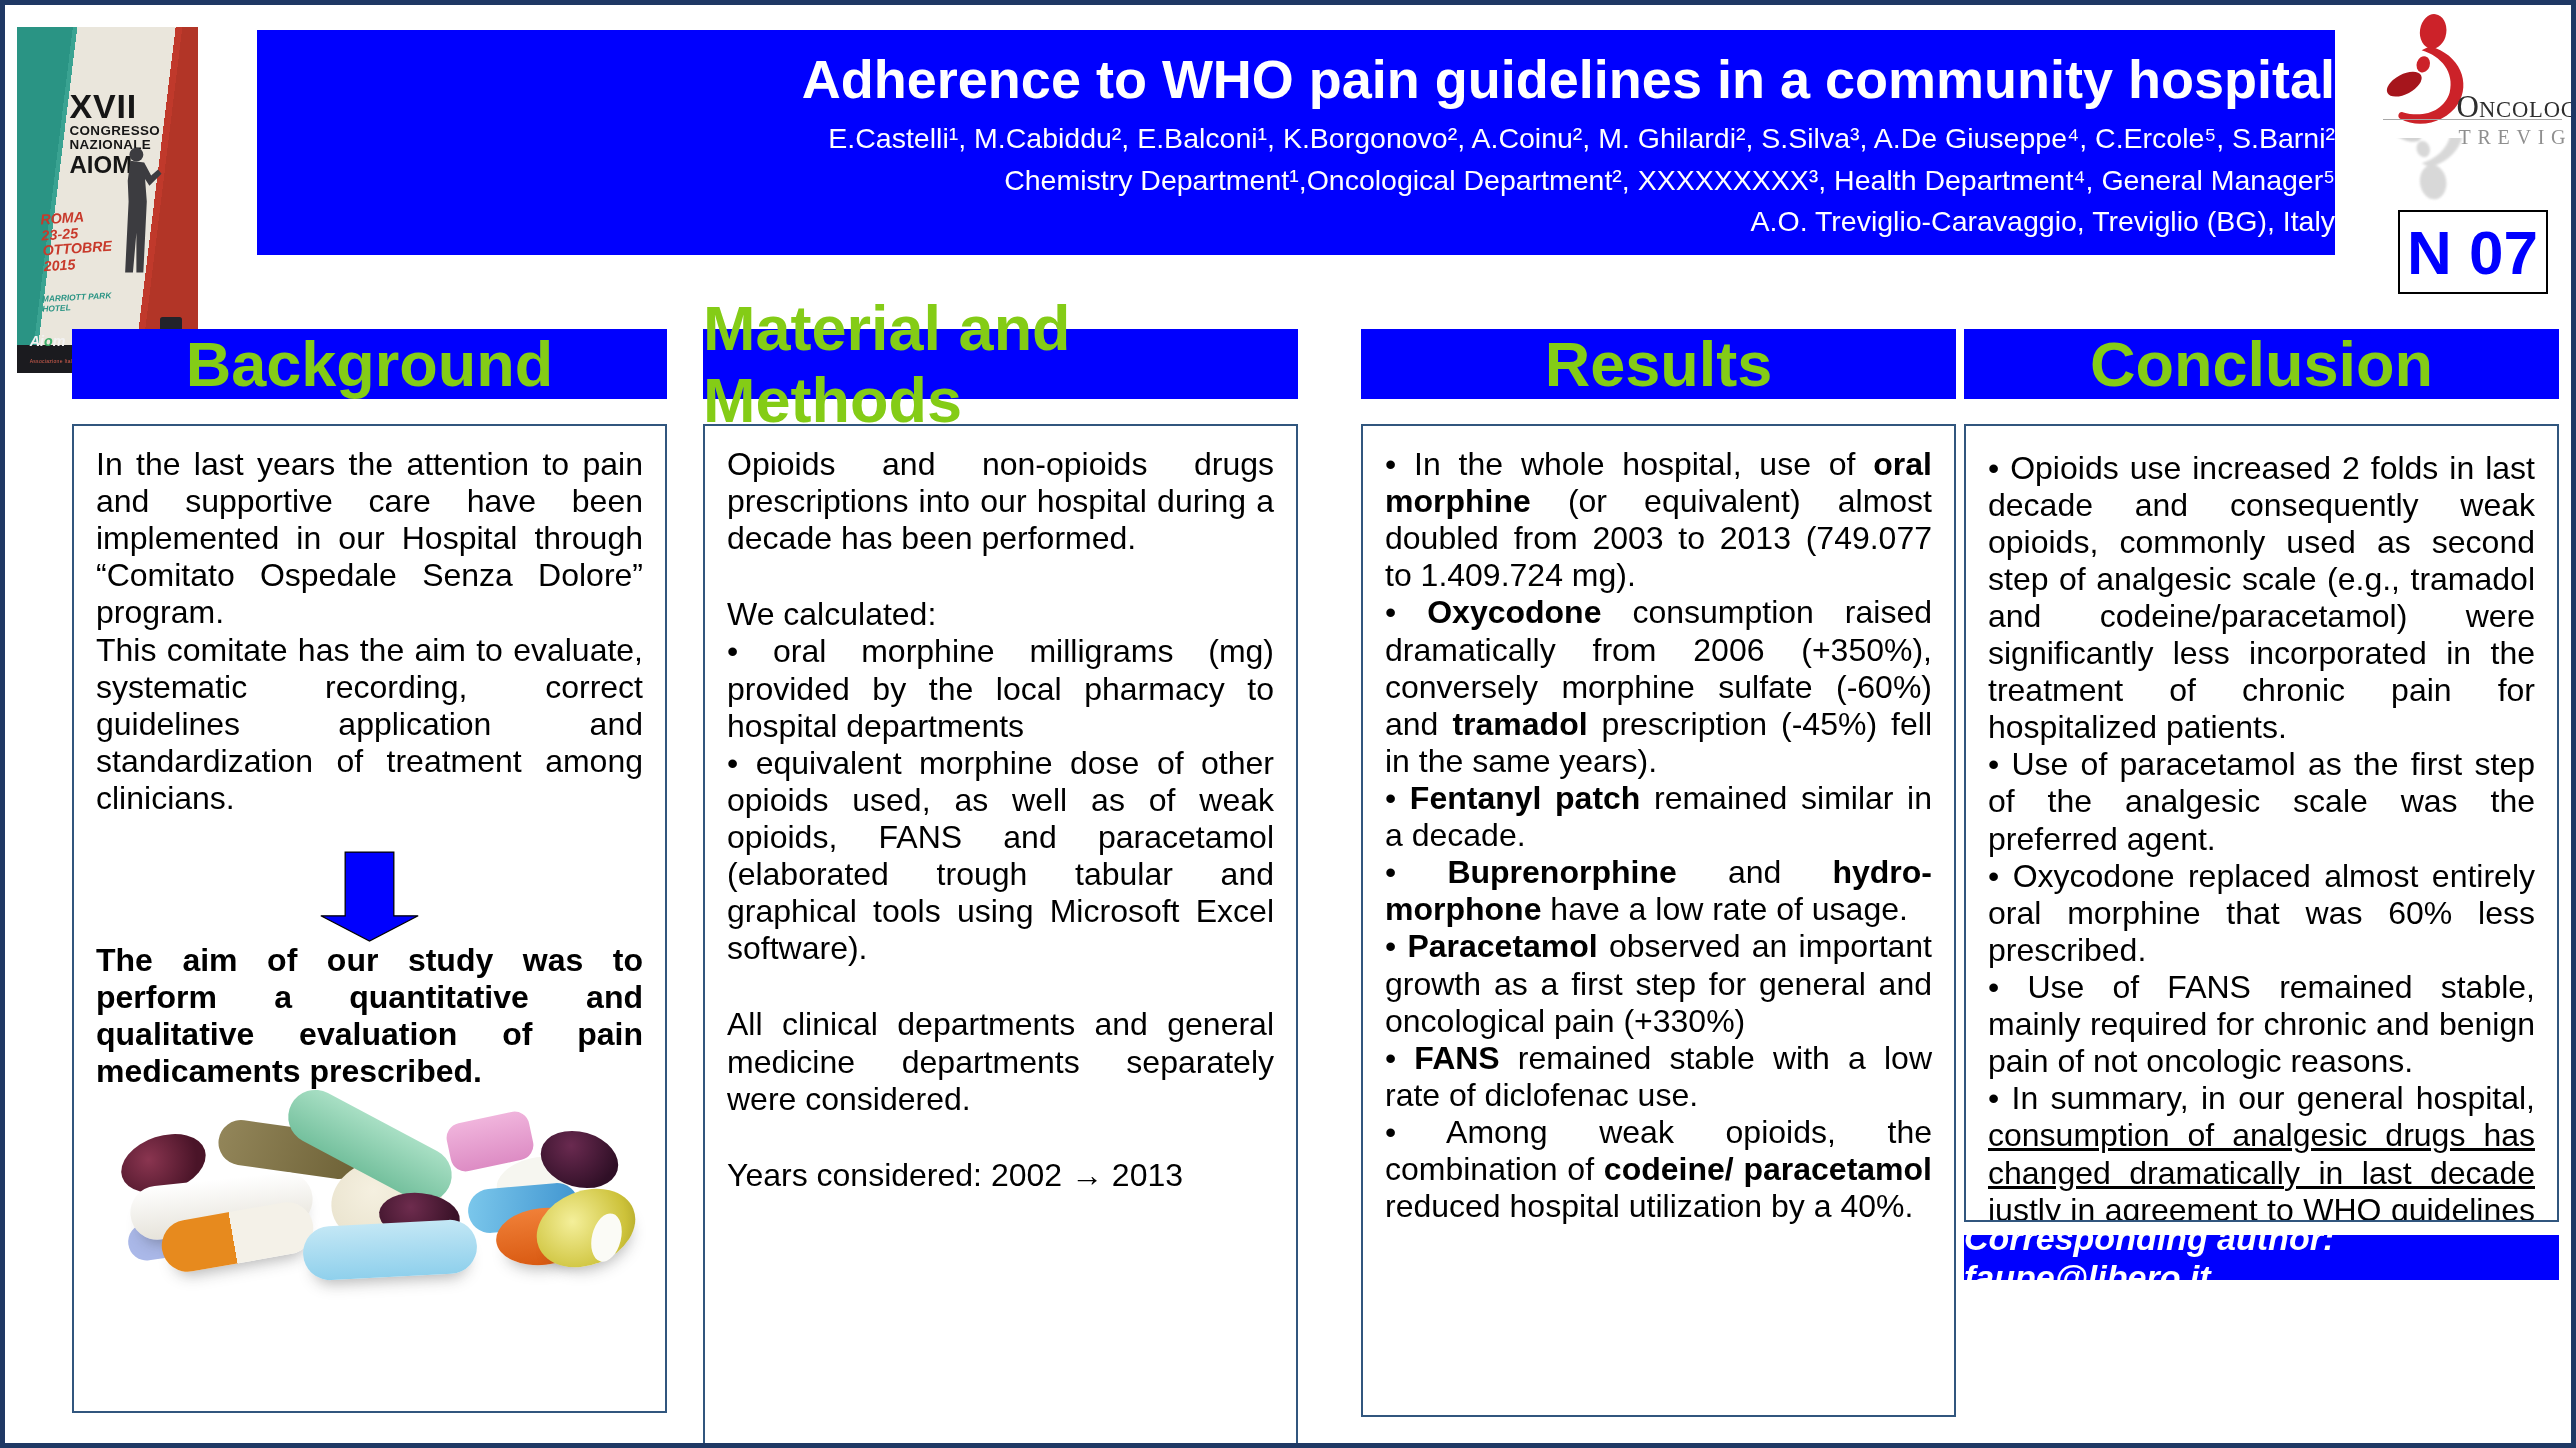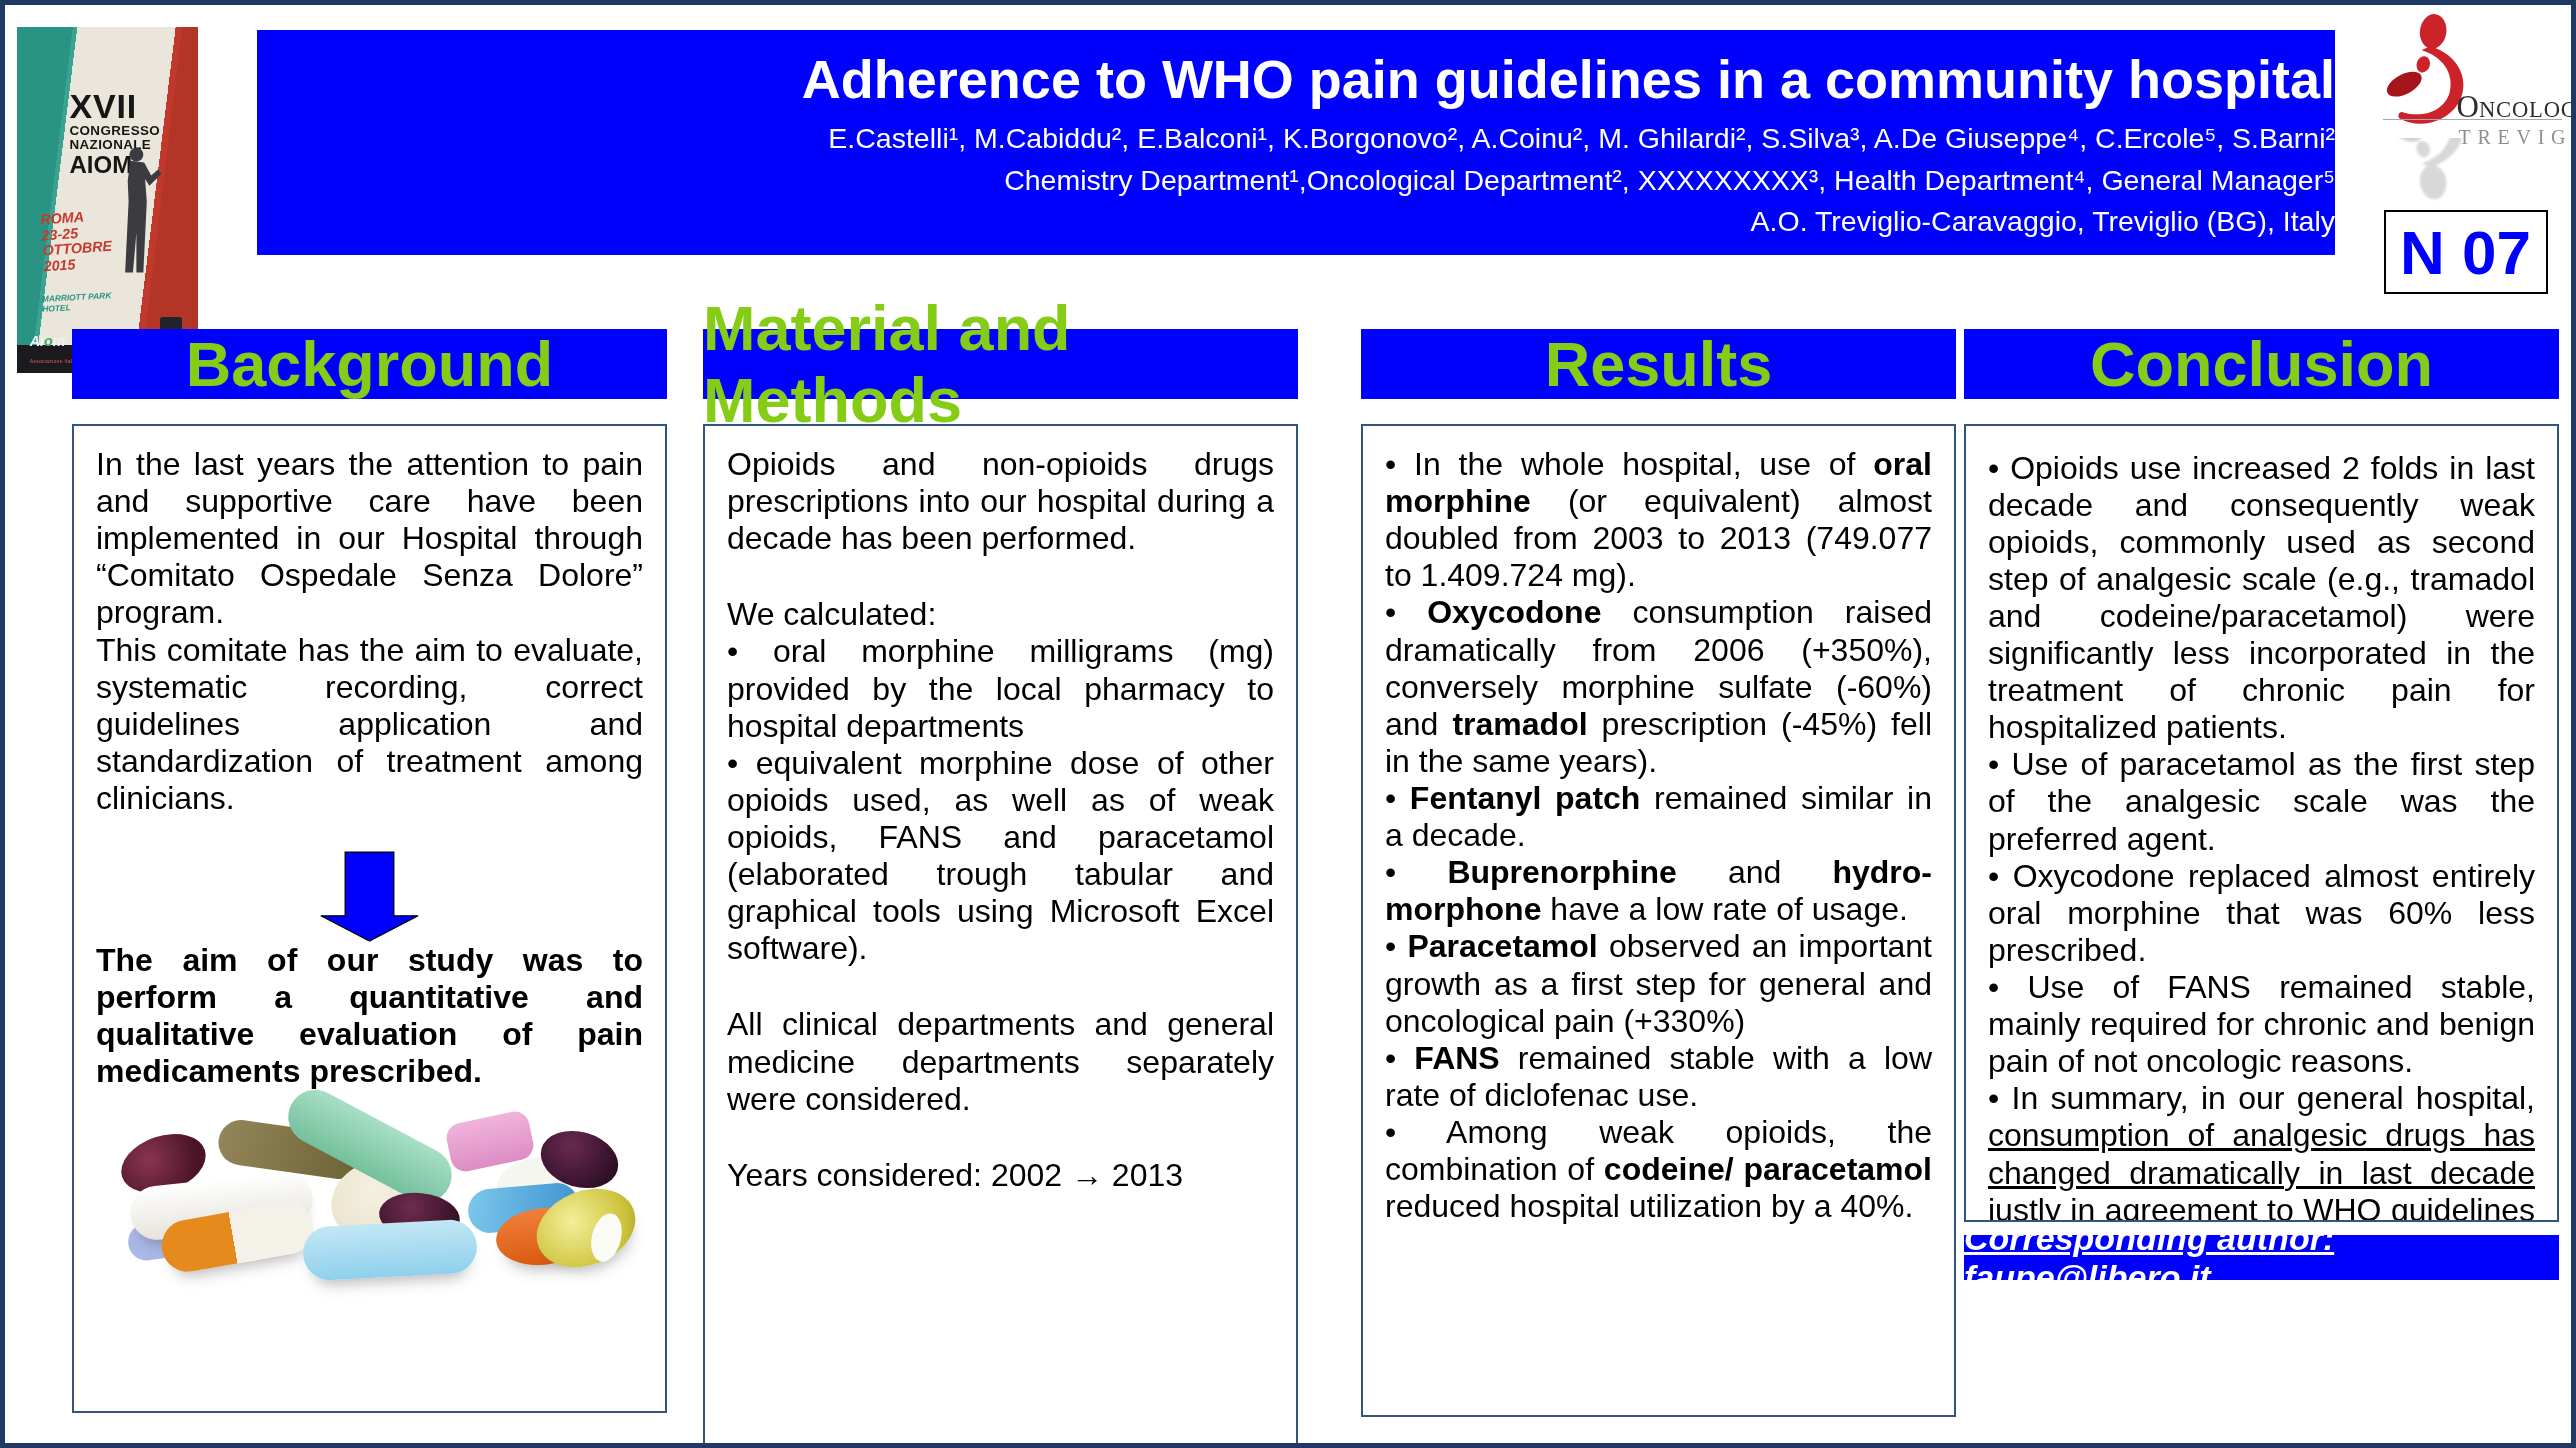--- a/index.html
+++ b/index.html
@@ -49,21 +49,21 @@
   .onc-line { position: absolute; left: 1.7px; top: 107px; width: 179px; border-top: 1.7px solid #a8a8a8; }
   .onc-org { position: absolute; left: 75px; top: 77px; font-family: "Liberation Serif", serif; color: #2d2d2d; white-space: nowrap; }
   .onc-org .big { font-size: 31px; }
   .onc-org .rest { font-size: 22.6px; letter-spacing: 0.8px; }
   .onc-city { position: absolute; left: 77px; top: 114px; font-family: "Liberation Serif", serif; font-size: 20px; color: #8f8f8f; letter-spacing: 6.7px; white-space: nowrap; }
   .onc-refl { position: absolute; left: 0; top: 126px; width: 99px; height: 69px; overflow: hidden; opacity: .38; }
   .onc-refl svg { transform: scaleY(-1); transform-origin: 50% 26%; filter: blur(0.8px); }
 
   
   .poster-number {
-    position: absolute; top: 205px; right: 23.5px; width: 164px; height: 84px;
+    position: absolute; top: 205px; right: 23.5px; width: 150px; height: 84px;
     background: #fff; border: 2.5px solid #000;
     display: flex; align-items: center; justify-content: center;
     color: #0000FE; font-size: 62px; font-weight: bold;
   }
 
   
   .col { position: absolute; top: 324px; width: 595px; }
   .col-bg { left: 67px; }
   .col-mm { left: 698px; }
   .col-res { left: 1356px; }
@@ -94,21 +94,21 @@
 
   
   .pills { position: relative; width: 506px; height: 191px; margin: 23.5px auto 0 auto; }
   .pill { position: absolute; }
   .pill-shadow { box-shadow: 0 13.4px 15px -10px rgba(40,40,40,.35); }
 
   
   .author-bar {
     margin-top: 13.4px; height: 45px; background: #0000FE;
     color: #fff; font-size: 34px; font-weight: bold; font-style: italic;
-    display: flex; align-items: center; justify-content: center; text-decoration: underline;
+    display: flex; align-items: center; justify-content: center;
   }
 </style>
 </head>
 <body>
 
 <div class="poster">
 
   <div class="aiom">
     <div class="aiom-title">
       <div class="aiom-edition">XVII</div>

